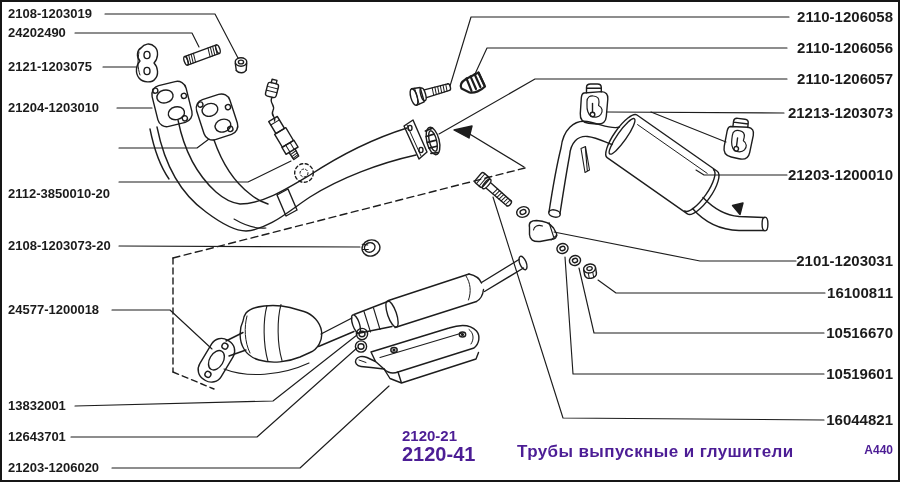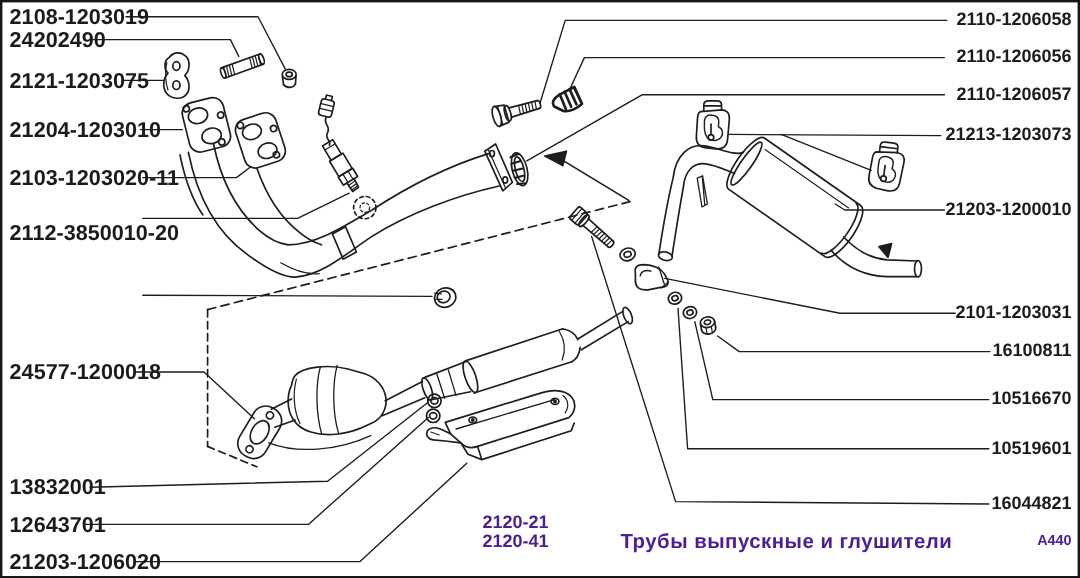--- a/index.html
+++ b/index.html
@@ -1,20 +1,20 @@
 <!DOCTYPE html>
 <html><head>
 <meta charset="utf-8">
 <style>
   html,body{margin:0;padding:0;background:#fff;}
   #page{position:relative;width:900px;height:482px;background:#ffffff;overflow:hidden;
         font-family:"Liberation Sans",sans-serif;}
   #frame{position:absolute;inset:0;border:2px solid #161616;pointer-events:none;}
   svg{position:absolute;left:0;top:0;}
-  .lbl{position:absolute;left:8px;font-weight:bold;font-size:18px;line-height:16px;
+  .lbl{position:absolute;left:8px;font-weight:bold;font-size:13px;line-height:16px;
        color:#1b1b1b;white-space:nowrap;letter-spacing:0px;}
   .lblr{position:absolute;right:7px;font-weight:bold;font-size:15px;line-height:16px;
        color:#1b1b1b;white-space:nowrap;text-align:right;}
   .foot{position:absolute;font-weight:bold;color:#4c1d95;white-space:nowrap;}
 </style>
 </head>
 <body>
 
 <div id="page">
 
@@ -273,37 +273,37 @@
         <polyline points="824,374 573,374 565,257"></polyline>
         <polyline points="824,420 563,418 493,197"></polyline>
       </g>
     </g>
   </svg>
 
   <div class="lbl" style="top:6px">2108-1203019</div>
   <div class="lbl" style="top:25px">24202490</div>
   <div class="lbl" style="top:59px">2121-1203075</div>
   <div class="lbl" style="top:100px">21204-1203010</div>
-  <div class="lbl" style="top:140px">2103-1203020-11</div>
   <div class="lbl" style="top:186px">2112-3850010-20</div>
+  <div class="lbl" style="top:238px">2108-1203073-20</div>
   <div class="lbl" style="top:302px">24577-1200018</div>
   <div class="lbl" style="top:398px">13832001</div>
   <div class="lbl" style="top:429px">12643701</div>
   <div class="lbl" style="top:460px">21203-1206020</div>
 
   <div class="lblr" style="top:9px">2110-1206058</div>
   <div class="lblr" style="top:40px">2110-1206056</div>
   <div class="lblr" style="top:71px">2110-1206057</div>
   <div class="lblr" style="top:105px">21213-1203073</div>
   <div class="lblr" style="top:167px">21203-1200010</div>
   <div class="lblr" style="top:253px">2101-1203031</div>
   <div class="lblr" style="top:285px">16100811</div>
   <div class="lblr" style="top:325px">10516670</div>
   <div class="lblr" style="top:366px">10519601</div>
   <div class="lblr" style="top:412px">16044821</div>
 
   <div class="foot" style="left:402px;top:427px;font-size:15px">2120-21</div>
-  <div class="foot" style="left:402px;top:443px;font-size:15px">2120-41</div>
+  <div class="foot" style="left:402px;top:443px;font-size:20px">2120-41</div>
   <div class="foot" style="left:517px;top:442px;font-size:17px;letter-spacing:0.4px">Трубы выпускные и глушители</div>
   <div class="foot" style="right:7px;top:443px;font-size:12px">A440</div>
 
   <div id="frame"></div>
 </div>
 
 </body></html>

